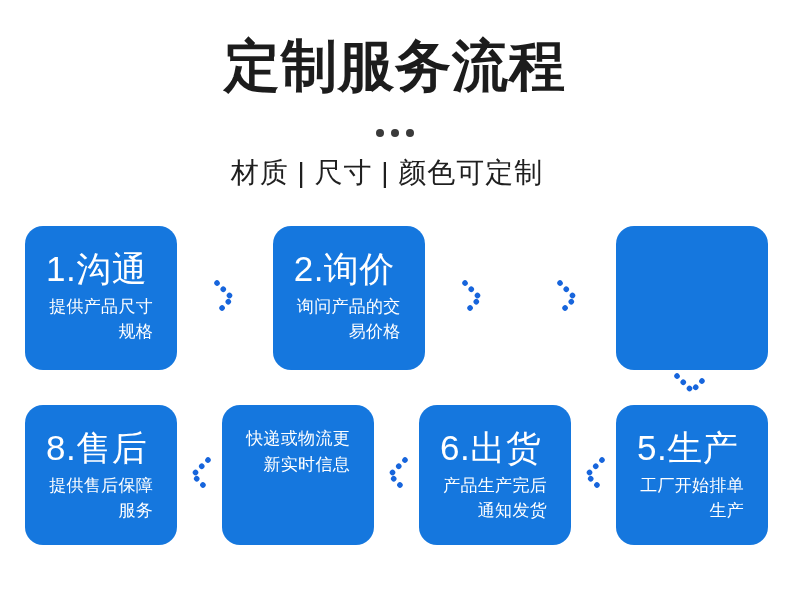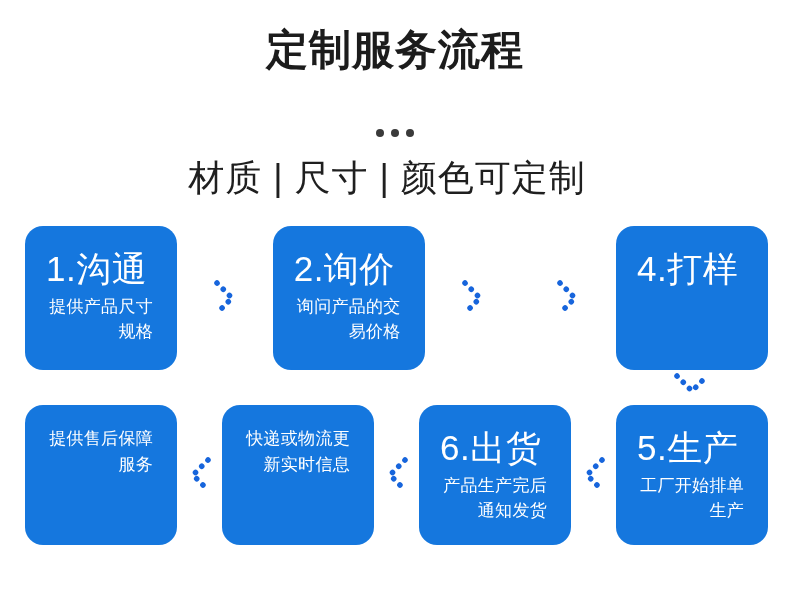--- a/index.html
+++ b/index.html
@@ -11,34 +11,34 @@
     --bg:#ffffff;
   }
   *{margin:0;padding:0;box-sizing:border-box;}
   html,body{background:var(--bg);}
   body{
     width:790px;height:610px;position:relative;overflow:hidden;
     font-family:"Liberation Sans","DejaVu Sans",sans-serif;
   }
   .page{position:absolute;inset:0;}
   .title{
-    position:absolute;top:26px;left:0;right:0;
-    text-align:center;font-size:42px;line-height:1.15;
+    position:absolute;top:34px;left:0;right:0;
+    text-align:center;font-size:56px;line-height:1.15;
     font-weight:900;color:var(--heading);letter-spacing:1px;
   }
   .dots{
     position:absolute;top:129px;left:0;right:0;
     display:flex;justify-content:center;gap:7px;
   }
   .dots span{
     width:8px;height:8px;border-radius:50%;background:var(--dots);display:block;
   }
   .subtitle{
     position:absolute;top:155px;left:0;right:16px;
-    text-align:center;font-size:36px;line-height:1.3;
+    text-align:center;font-size:28px;line-height:1.3;
     color:#1f1f1f;letter-spacing:1px;
   }
   .row{
     position:absolute;left:25px;width:743px;height:144px;
     display:flex;align-items:stretch;
   }
   .row1{top:226px;}
   .row2{top:405px;height:140px;}
   .card{
     flex:0 0 152px;width:152px;border-radius:18px;
@@ -96,32 +96,32 @@
       <svg width="26" height="40" viewBox="0 0 26 40">
           <path d="M5 5 L20 20 L5 35" fill="none" stroke="currentColor" stroke-width="5.5" stroke-linecap="round" stroke-dasharray="0.1 8.7"></path>
         </svg>
     </div>
     <div class="arrow-cell">
       <svg width="26" height="40" viewBox="0 0 26 40">
           <path d="M5 5 L20 20 L5 35" fill="none" stroke="currentColor" stroke-width="5.5" stroke-linecap="round" stroke-dasharray="0.1 8.7"></path>
         </svg>
     </div>
     <div class="card">
-      <div class="card-title">4.打样</div>
     </div>
   </div>
 
   <div class="down-arrow">
     <svg width="40" height="26" viewBox="0 0 40 26">
         <path d="M5 5 L20 20 L35 5" fill="none" stroke="currentColor" stroke-width="5.5" stroke-linecap="round" stroke-dasharray="0.1 8.7"></path>
       </svg>
   </div>
 
   <div class="row row2">
     <div class="card">
+      <div class="card-title">8.售后</div>
       <div class="card-desc">提供售后保障服务</div>
     </div>
     <div class="arrow-cell">
       <svg width="26" height="40" viewBox="0 0 26 40">
           <path d="M21 5 L6 20 L21 35" fill="none" stroke="currentColor" stroke-width="5.5" stroke-linecap="round" stroke-dasharray="0.1 8.7"></path>
         </svg>
     </div>
     <div class="card">
       <div class="card-desc">快递或物流更新实时信息</div>
     </div>

